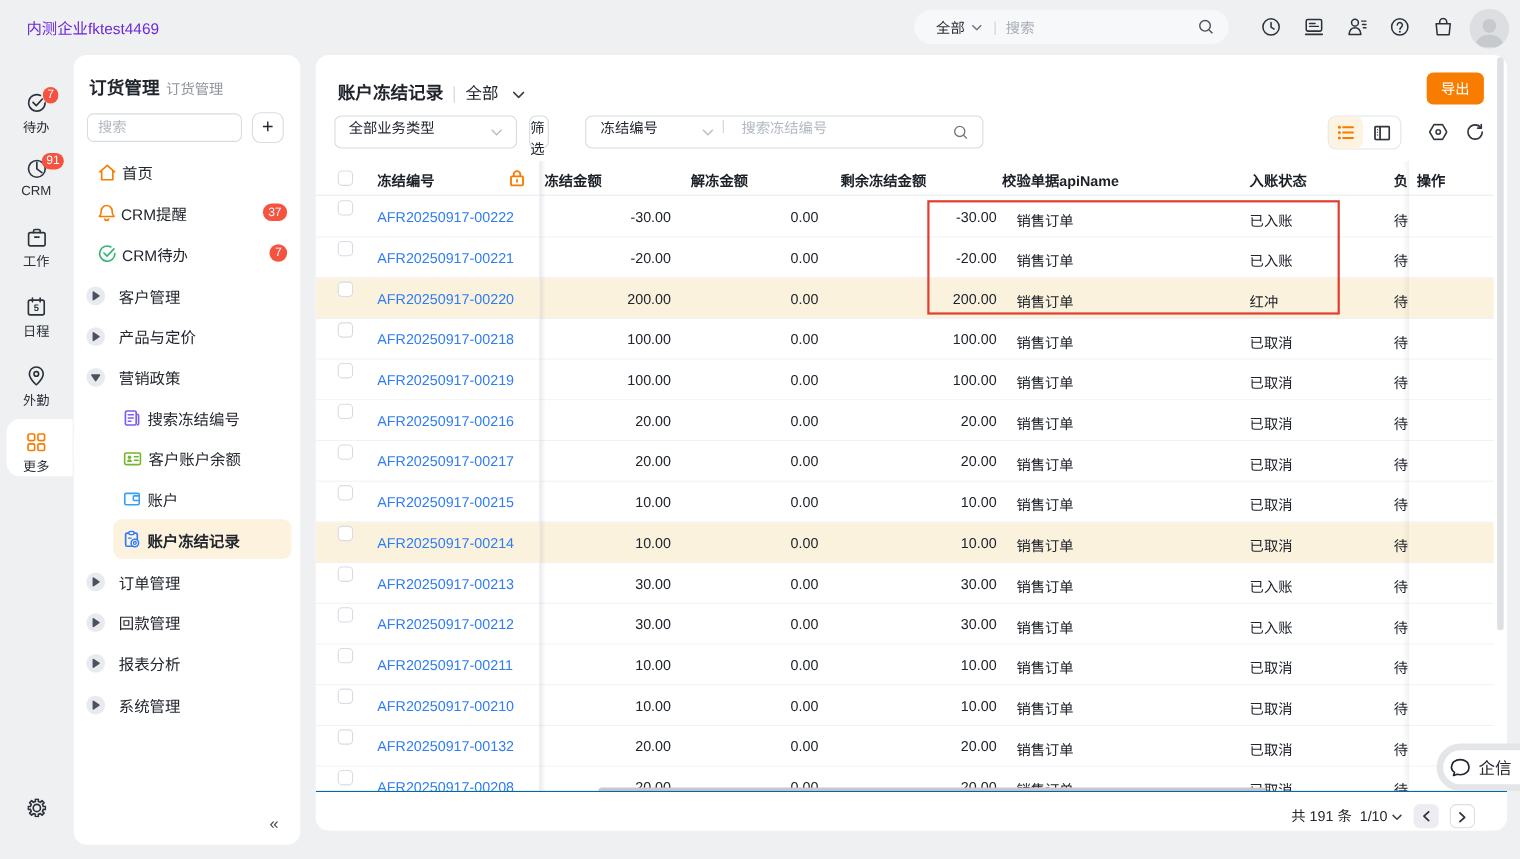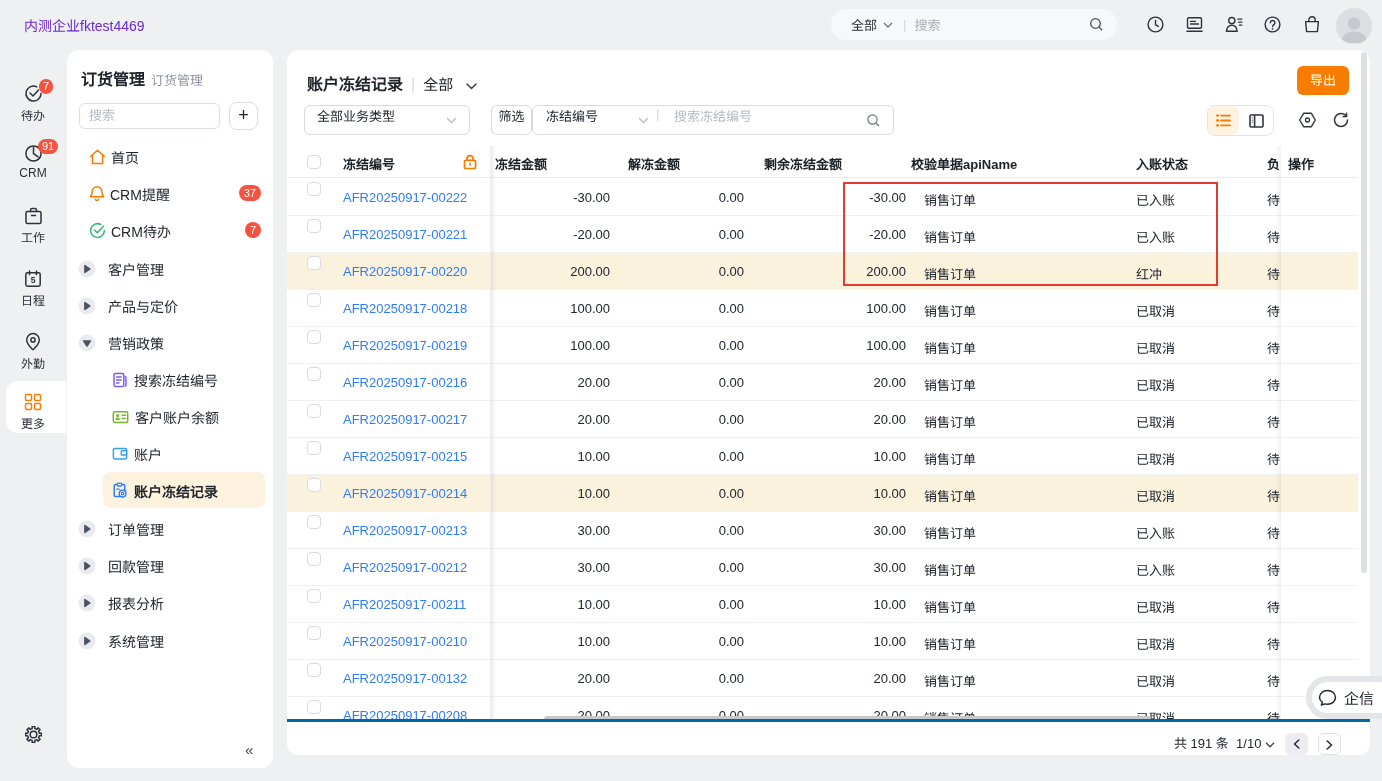--- a/index.html
+++ b/index.html
@@ -39,21 +39,21 @@
 
 #card{left:287px;top:50px;width:1083px;height:705px;background:#fff;border-radius:12px;overflow:hidden}
 #cardtitle{left:20px;top:21px;font-size:16px;font-weight:bold;color:#20242c}
 #cardtitle .sep{font-weight:normal;color:#d9dce1;margin:0 8px}
 #cardtitle .all{font-weight:normal;font-size:15px}
 #btnexport{left:1010px;top:16px;width:52px;height:29px;background:#f77c00;border-radius:6px;color:#fff;font-size:13px;text-align:center;line-height:29px}
 .inp{position:absolute;top:55px;height:30px;border:1px solid #d7dade;border-radius:6px;font-size:13px;color:#23272f;display:flex;align-items:flex-start;background:#fff}
 #dd1{left:17px;width:166px}
 #dd1 span{margin-left:12px}
 #dd1 svg{position:absolute;right:12px;top:11px}
-#btnfilter{left:204px;width:41px;justify-content:center}
+#btnfilter{left:194px;width:18px;justify-content:center}
 #combo{left:245px;width:362px}
 #combo .v{margin-left:13px}
 #combo .chev{position:absolute;left:105px;top:11px}
 #combo .bar{position:absolute;left:123px;color:#d3d6db}
 #combo .ph{margin-left:76px;color:#b3b9c2}
 #combo .mag{position:absolute;right:12px;top:7px}
 #seg{left:920px;top:55px;width:67px;height:31px;border:1px solid #e2e4e9;border-radius:8px;display:flex}
 #seg .on{width:31px;height:29px;background:#fdf3e1;border-radius:7px;margin:0;display:flex;align-items:center;justify-content:center}
 #seg .off{flex:1;display:flex;align-items:center;justify-content:center}
 #icoset{left:1012px;top:62px}
@@ -82,21 +82,21 @@
 .n3{left:337px;width:120px}
 .n4{left:473px;width:146px}
 .t5{left:637px}
 .t6{left:849px}
 .t7{left:980px}
 #lfsep{position:absolute;left:203px;top:0;width:6px;height:573px;background:linear-gradient(to right,rgba(60,70,90,0.10),rgba(60,70,90,0));border-left:1px solid #eceef1}
 #rfsep{position:absolute;left:988px;top:0;width:6px;height:573px;background:linear-gradient(to left,rgba(60,70,90,0.07),rgba(60,70,90,0))}
 #redbox{position:absolute;left:556px;top:36px;width:375px;height:104px;border:2px solid #e13c30}
 #hscroll{position:absolute;left:257px;top:570px;width:607px;height:7px;background:#c6c8cc;border-radius:4px}
 
-#pager{left:0;top:669px;width:1083px;height:36px;border-top:3px solid #0369a1;background:#fff;position:absolute}
+#pager{left:0;top:669px;width:1083px;height:36px;border-top:1px solid #0369a1;background:#fff;position:absolute}
 #pager .txt{position:absolute;right:95px;top:11px;font-size:13px;color:#23272f}
 .pgbtn{position:absolute;top:11px;width:23px;height:22px;border-radius:6px;text-align:center;line-height:20px;font-size:13px;color:#23272f}
 #pgprev{right:62px;background:#ececf2}
 #pgnext{right:29px;background:#fff;border:1px solid #dcdee3}
 
 #vscroll{left:1361px;top:52px;width:6px;height:521px;background:#dfe0e3;border-radius:3px}
 #qixin{left:1306px;top:676px;width:96px;height:43px;background:#fff;border:6px solid #e4e5e8;border-radius:22px;display:flex;align-items:center}
 #qixin span{font-size:15px;color:#22262e;margin-left:7px}
 </style>
 </head>

